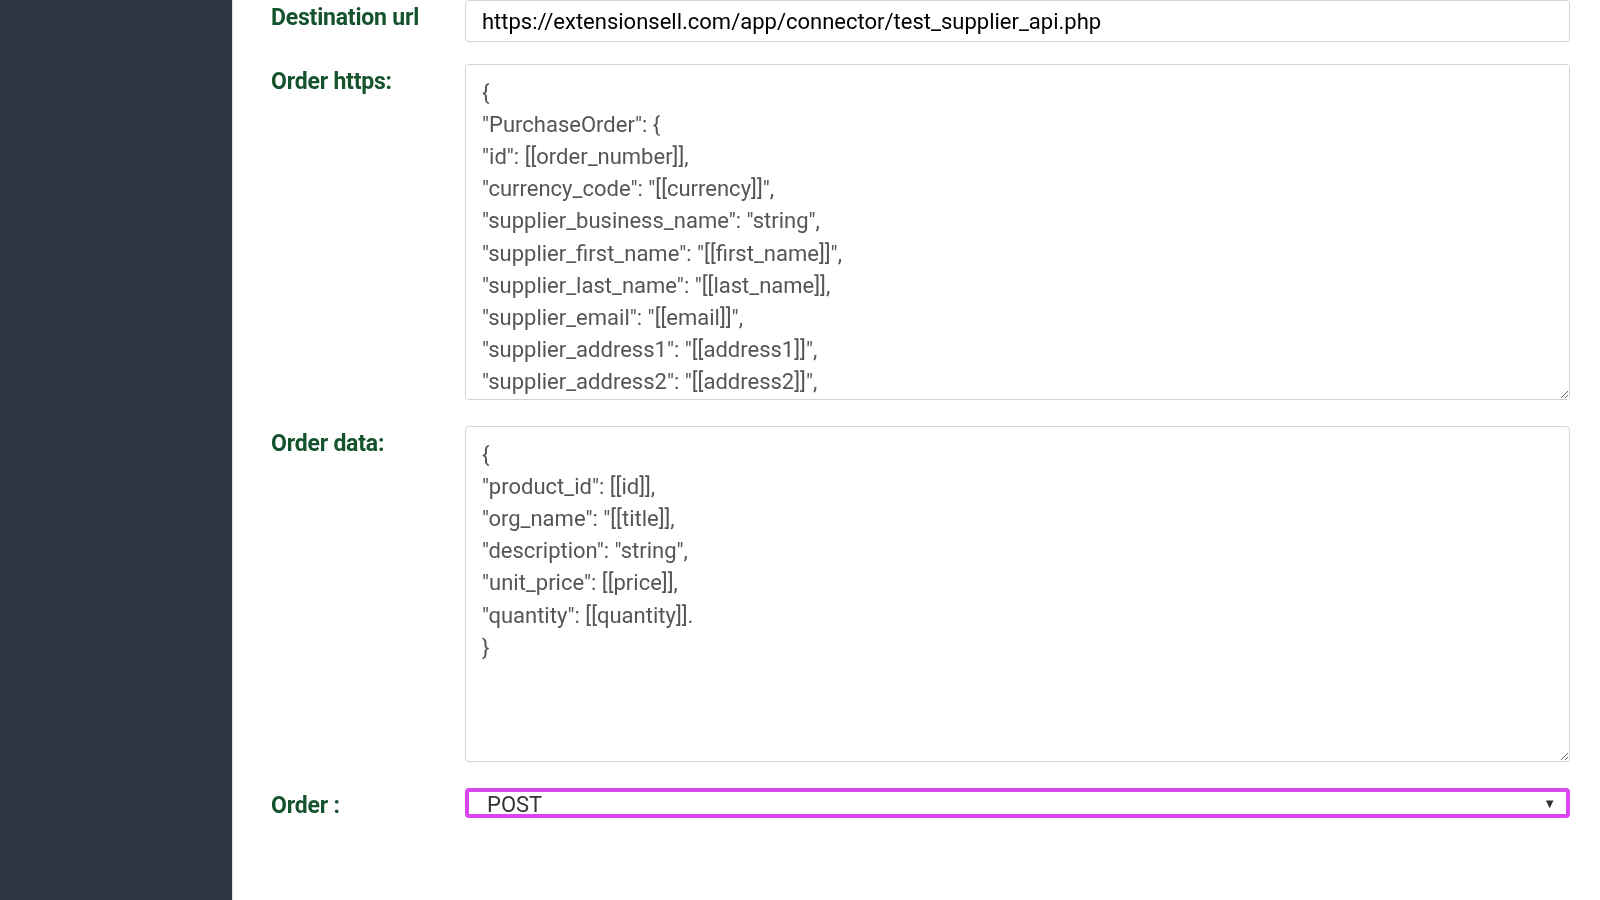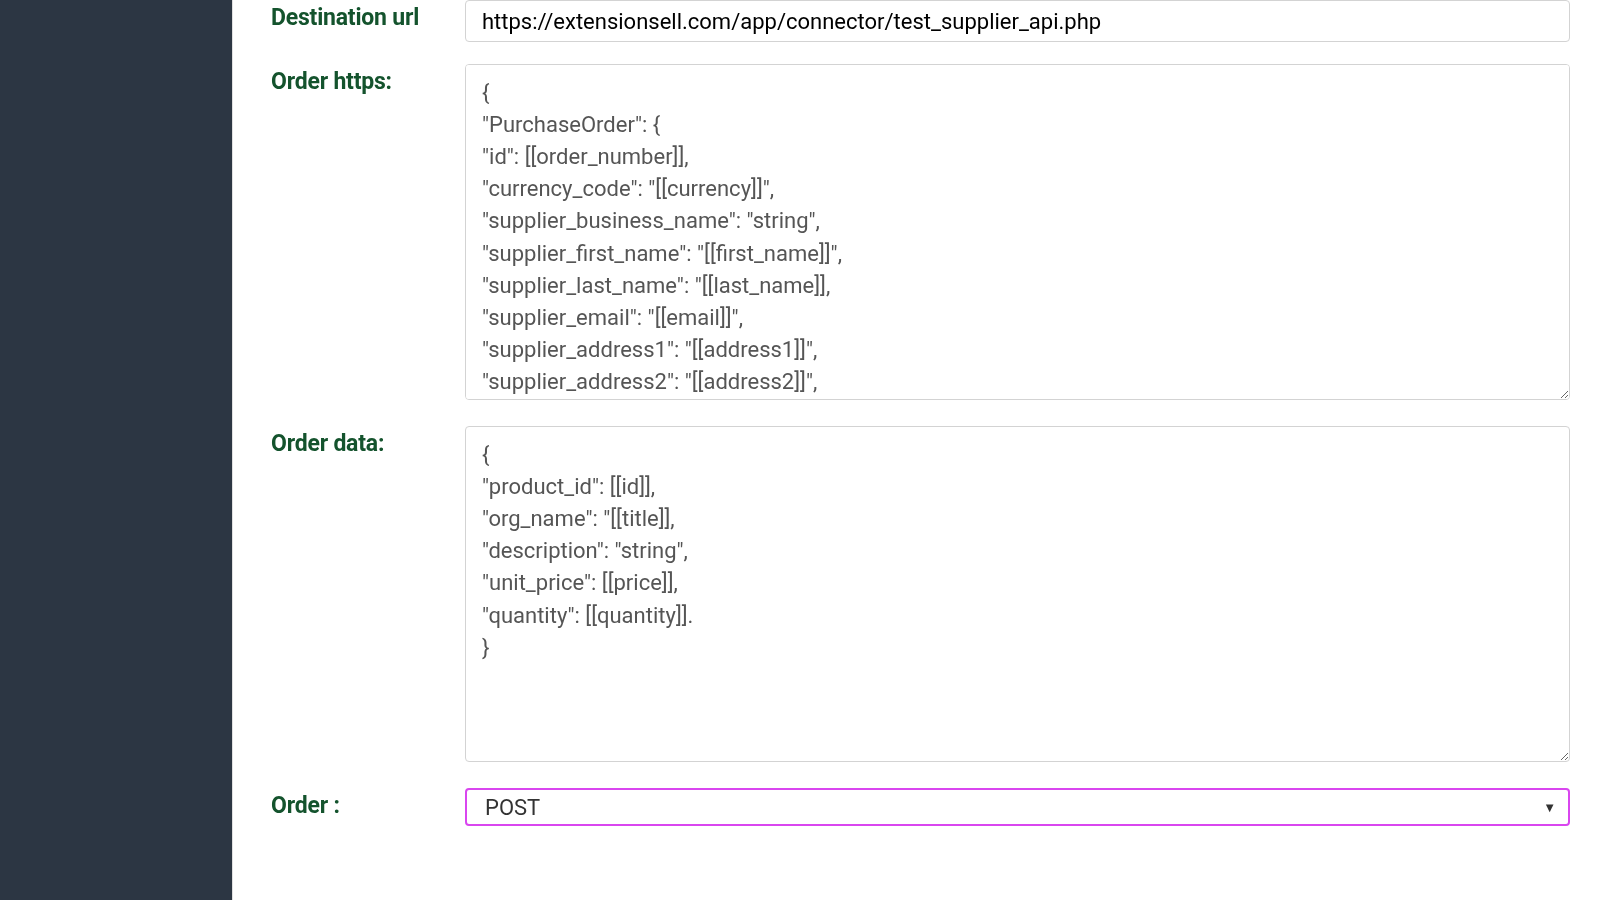--- a/index.html
+++ b/index.html
@@ -73,22 +73,22 @@
     }
     .textarea.items-data {
       height: 336px;
     }
     .select-wrap {
       position: relative;
       width: 100%;
     }
     .select {
       width: 100%;
-      height: 38px;
-      border: 2px solid #d946ef;
+      height: 30px;
+      border: 4px solid #d946ef;
       border-radius: 4px;
       padding: 0 40px 0 18px;
       font-size: 22px;
       color: #333;
       font-family: inherit;
       background: #fff;
       appearance: none;
       -webkit-appearance: none;
       outline: none;
       cursor: pointer;

